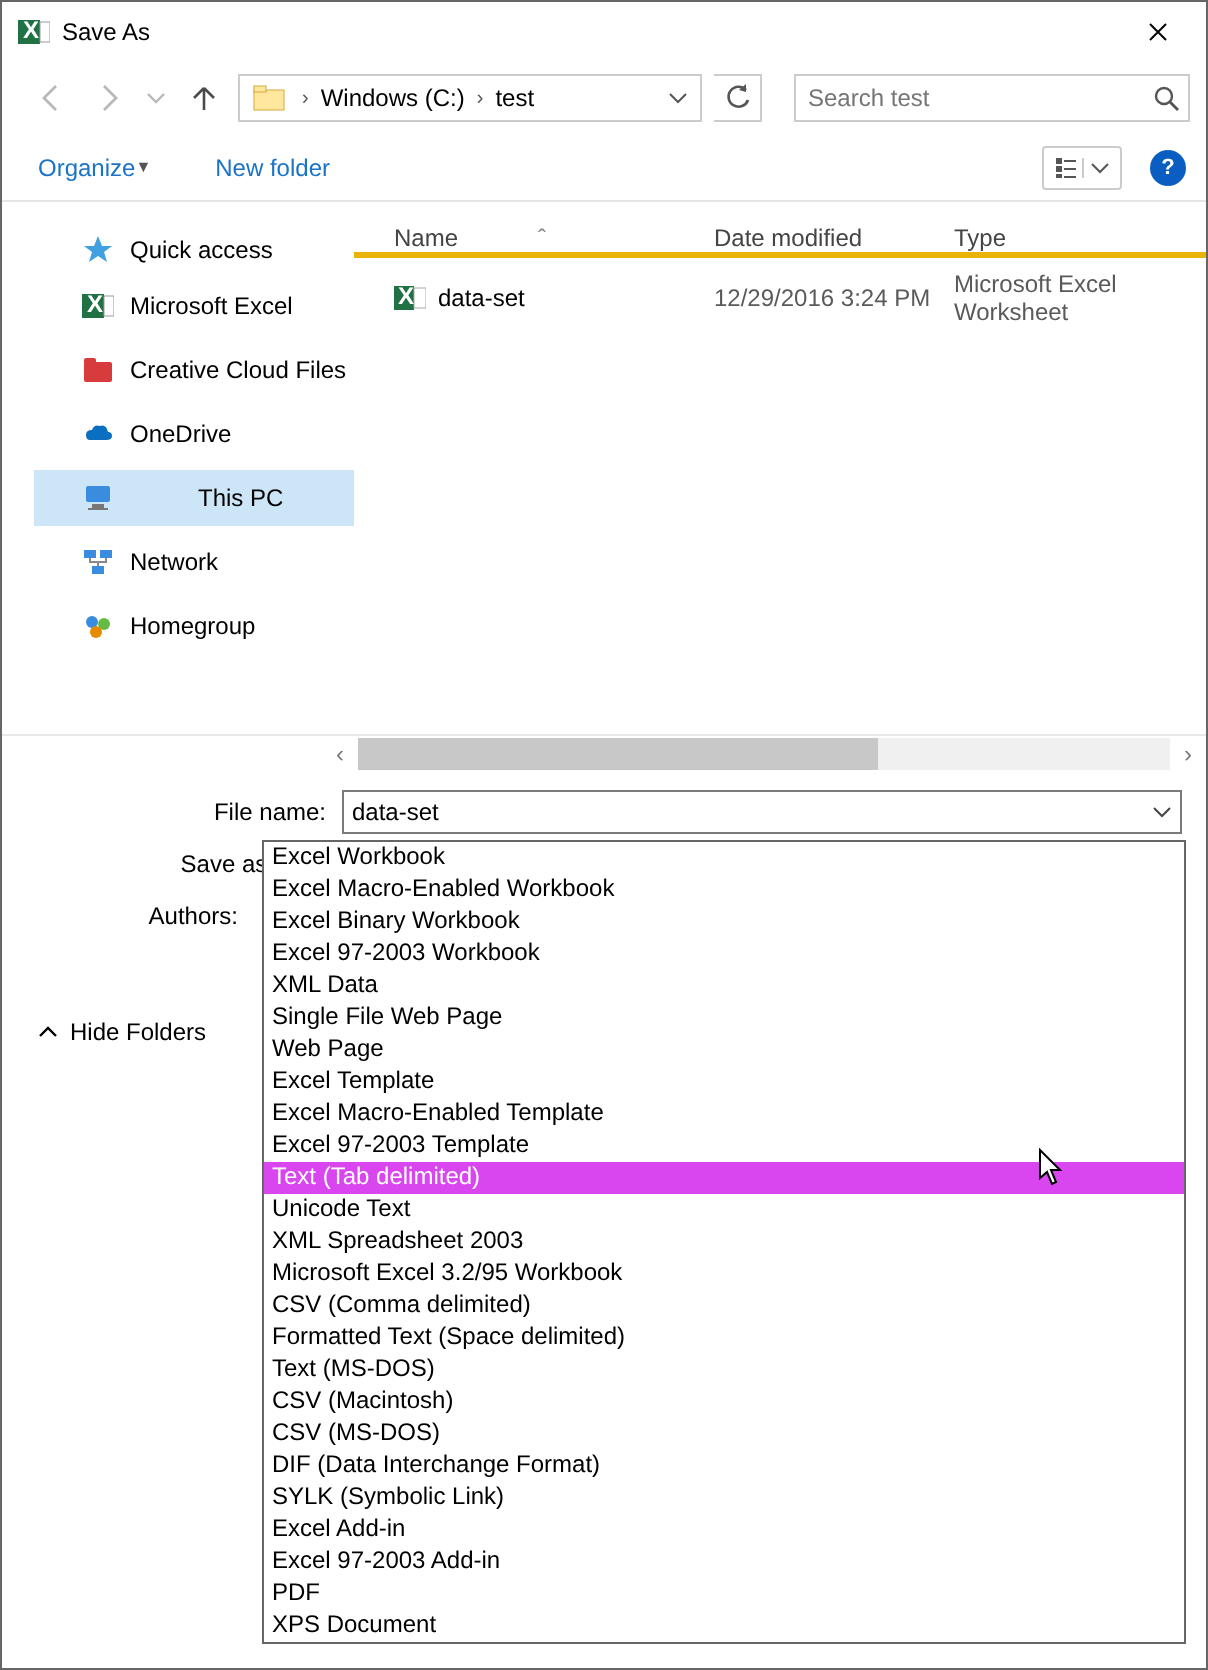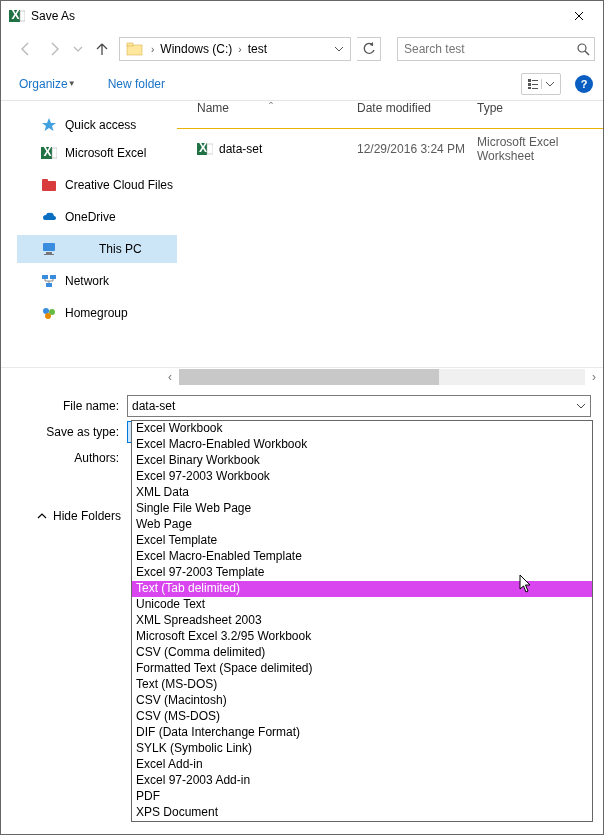--- a/index.html
+++ b/index.html
@@ -28,44 +28,44 @@
   .toolbar .nf { color: #1a73c7; margin-left: 32px; }
   .toolbar .tspacer { flex: 1; }
   .toolbar .viewbtn { width: 40px; height: 22px; border: 1px solid #ccc; border-radius: 2px; display:flex; align-items:center; justify-content:center; color:#555; }
   .toolbar .helpbtn { width: 18px; height: 18px; border-radius: 50%; background:#0a5ec2; color:#fff; display:flex; align-items:center; justify-content:center; font-weight:bold; margin-left:14px; font-size:11px; }
   .mainarea { display: flex; height: 266px; }
   .sidebar { width: 160px; padding-top: 10px; margin-left: 16px; }
   .sidebar .item { height: 28px; display: flex; align-items: center; padding-left: 24px; gap: 8px; }
   .sidebar .item.sel { background: #cde6f7; gap: 42px; }
   .sidebar .item .icon { width: 16px; height: 16px; }
   .listarea { flex: 1; display:flex; flex-direction:column; }
-  .listhdr { height: 28px; display: flex; align-items: flex-start; border-bottom: 1px solid #eab308; padding-left: 20px; color:#444; }
+  .listhdr { height: 28px; display: flex; align-items: flex-end; border-bottom: 3px solid #eab308; padding-left: 20px; color:#444; }
   .listhdr .col-name { width: 160px; display:flex; align-items:center; gap: 40px; }
   .listhdr .col-date { width: 120px; }
   .listhdr .col-type { flex: 1; }
   .listrow { height: 28px; display: flex; align-items: center; padding-left: 20px; margin-top: 6px; }
   .listrow .fname { width: 160px; display:flex; align-items:center; gap:6px; }
   .listrow .fdate { width: 120px; color:#5a5a5a; }
   .listrow .ftype { flex: 1; color:#5a5a5a; }
   .scrollbar { height: 18px; border-top: 1px solid #e8e8e8; display:flex; align-items:center; }
   .scrollbar .sb-left { width: 160px; }
   .scrollbar .sb-arrow { width: 18px; height: 18px; display:flex; align-items:center; justify-content:center; color:#777; }
   .scrollbar .sb-track { flex:1; height: 16px; background:#f0f0f0; position:relative; }
   .scrollbar .sb-thumb { position:absolute; left:0; top:0; height: 16px; width: 64%; background:#c8c8c8; }
   .formarea { padding: 8px 0 0 0; }
-  .formrow { display:flex; align-items:center; height: 26px; }
+  .formrow { display:flex; align-items:center; height: 26px; margin-left: 44px; }
   .formrow .lbl { width: 126px; text-align: right; padding-right: 8px; color:#000; }
   .combo { flex: 1; height: 22px; border: 1px solid #7a7a7a; display:flex; align-items:center; padding: 0 4px; margin-right: 12px; }
   .combo.name { background:#fff; }
   .combo.type { background:#cde8ff; border-color:#0078d7; }
   .combo .cval { flex:1; }
   .combo .carrow { color:#444; }
   .authorsrow { display:flex; align-items:flex-start; height: 24px; margin-top: 6px;}
   .authorsrow .lbl { width: 126px; text-align:right; padding-right: 8px; }
-  .hidefolders { position:absolute; left: 36px; top: 508px; display:flex; align-items:center; gap:6px; color:#000; }
+  .hidefolders { position:absolute; left: 18px; top: 508px; display:flex; align-items:center; gap:6px; color:#000; }
   .dropdown { position:absolute; left: 130px; top: 419px; width: 462px; border: 1px solid #666; background:#fff; z-index: 20; }
   .dropdown .opt { height: 16px; line-height: 15px; padding: 0 4px; font-size: 12px; white-space: nowrap; }
   .dropdown .opt.sel { background:#d946ef; color:#fff; }
   .cursor { position:absolute; left: 518px; top: 573px; z-index: 30; }
   svg { display:block; }
   .carrow-svg { width: 10px; height: 6px; }
   .tinytri { font-size: 8px; line-height: 1; color: #555; }
 </style>
 </head>
 <body>

